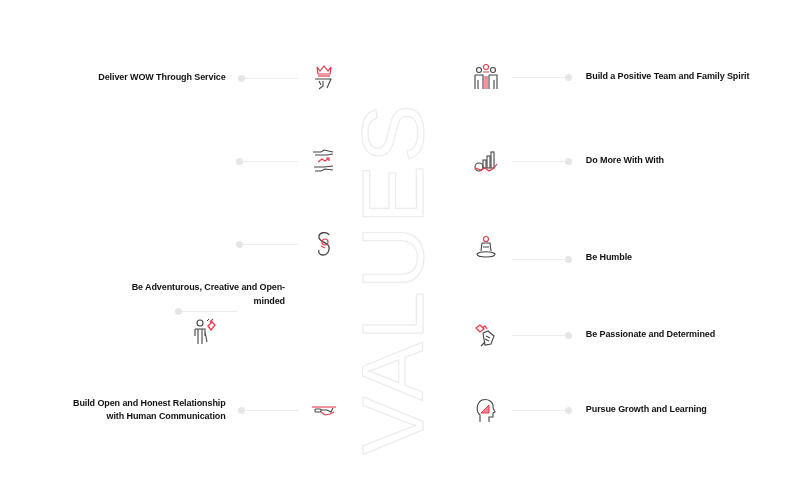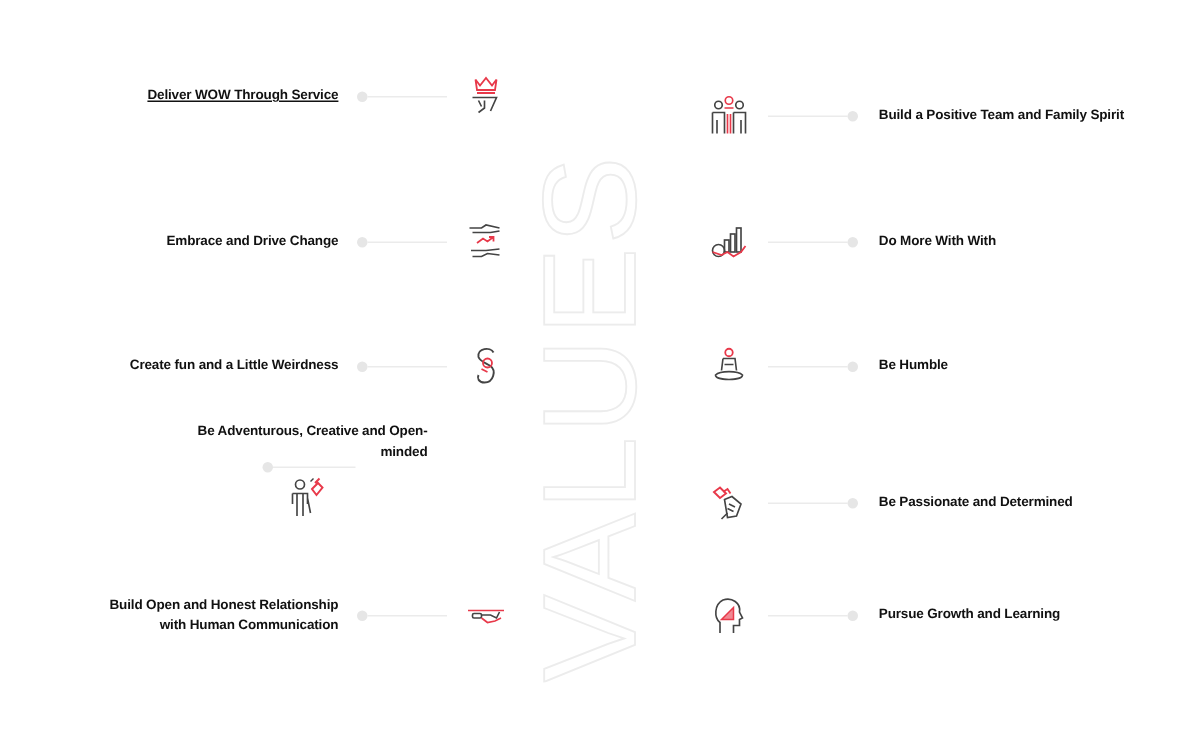--- a/index.html
+++ b/index.html
@@ -42,52 +42,50 @@
   </style>
 </head>
 <body>
 
 <div class="values-watermark">
   <svg viewBox="0 0 90 410">
     <text x="0" y="0" transform="translate(68,410) rotate(-90)" font-family="Liberation Sans, sans-serif" font-size="88" font-weight="300" fill="none" stroke="#ececec" stroke-width="1.2" letter-spacing="2">VALUES</text>
   </svg>
 </div>
 
-<div class="row left" style="top:44px;text-decoration:underline;">
+<div class="row left" style="top:58px;">
   <span class="label">Deliver WOW Through Service</span>
   <span class="connector">
       <span class="dot"></span>
       <span class="line"></span>
     </span>
   <span class="icon">
     <svg viewBox="0 0 30 30">
         <path d="M8 4 L11 8 L15 3 L19 8 L22 4 L21 11 L9 11 Z" fill="none" stroke="#e8394a" stroke-width="1.2"></path>
         <line x1="9" y1="13" x2="21" y2="13" stroke="#e8394a" stroke-width="1.2"></line>
         <path d="M6 16 L22 16 L18 25 M10 18 L12 22 M14 18 L14 23 L10 26" fill="none" stroke="#444" stroke-width="1.1"></path>
       </svg>
   </span>
 </div>
 
 <div class="row left" style="top:141px;">
-  <span class="label">Embrace and Drive Change</span>
   <span class="connector">
       <span class="dot"></span>
       <span class="line"></span>
     </span>
   <span class="icon">
     <svg viewBox="0 0 30 30">
         <path d="M4 6 L12 6 L15 4 L24 6 M6 9 L18 9 L24 8" fill="none" stroke="#444" stroke-width="1.1"></path>
         <path d="M9 16 L13 13 L16 15 L20 12 M17 12 L20 12 L20 15" fill="none" stroke="#e8394a" stroke-width="1.2"></path>
         <path d="M5 21 L15 21 L24 20 M6 25 L12 25 L16 23 L24 24" fill="none" stroke="#444" stroke-width="1.1"></path>
       </svg>
   </span>
 </div>
 
 <div class="row left" style="top:224px;">
-  <span class="label">Create fun and a Little Weirdness</span>
   <span class="connector">
       <span class="dot"></span>
       <span class="line"></span>
     </span>
   <span class="icon">
     <svg viewBox="0 0 30 30">
         <path d="M20 6 C18 2 9 3 10 9 C11 12 15 13 18 15 C22 18 20 26 14 26 C10 26 9 23 10 21" fill="none" stroke="#444" stroke-width="1.3"></path>
         <circle cx="16" cy="13" r="3" fill="none" stroke="#e8394a" stroke-width="1.2"></circle>
         <path d="M12 17 L16 19" stroke="#e8394a" stroke-width="1.2"></path>
       </svg>
@@ -153,21 +151,21 @@
         <path d="M4 22 L10 24 L14 22 L18 25 L23 22 L26 18" fill="none" stroke="#e8394a" stroke-width="1.2"></path>
       </svg>
   </span>
   <span class="connector">
       <span class="dot"></span>
       <span class="line"></span>
     </span>
   <span class="label">Do More With With</span>
 </div>
 
-<div class="row right" style="top:224px;">
+<div class="row right" style="top:224px;align-items:flex-end;">
   <span class="icon">
     <svg viewBox="0 0 30 30">
         <circle cx="15" cy="6" r="2.5" fill="none" stroke="#e8394a" stroke-width="1.2"></circle>
         <path d="M11 10 L19 10 L20 18 M11 10 L10 18 M12 14 L18 14 M6 21 C9 18 21 18 24 21 C24 25 6 25 6 21 Z" fill="none" stroke="#444" stroke-width="1.1"></path>
       </svg>
   </span>
   <span class="connector">
       <span class="dot"></span>
       <span class="line"></span>
     </span>

